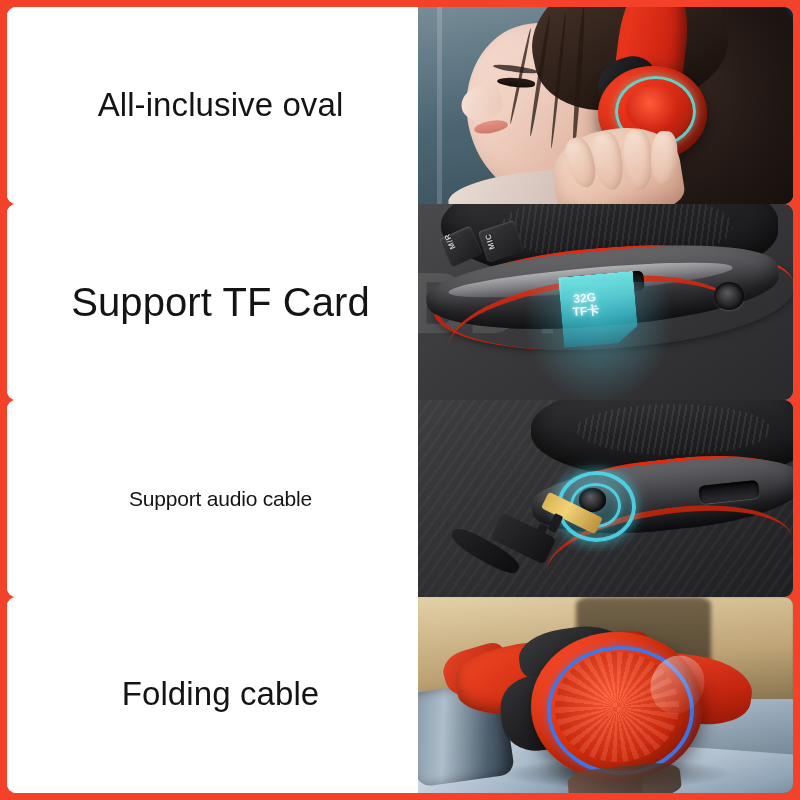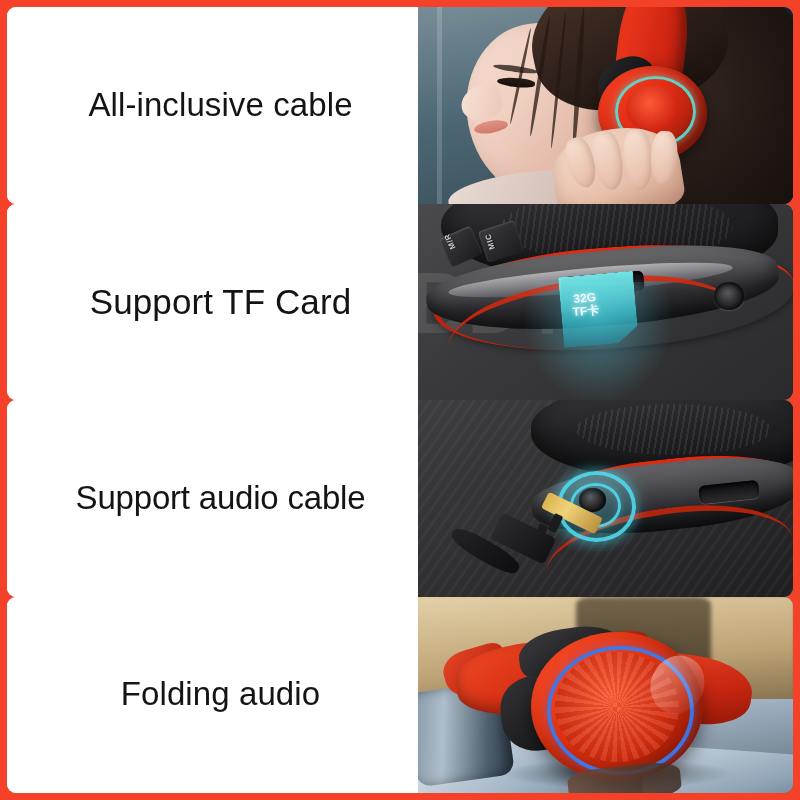--- a/index.html
+++ b/index.html
@@ -41,22 +41,22 @@
   .feature-label{
     font-size:33px;
     line-height:1.30;
     color:#141414;
     text-align:center;
     letter-spacing:.1px;
     font-weight:400;
     width:100%;
   }
   .row-1 .feature-label{font-size:33px;}
-  .row-2 .feature-label{font-size:35px;}
-  .row-3 .feature-label{font-size:33px;letter-spacing:-.2px;}
+  .row-2 .feature-label{font-size:40px;}
+  .row-3 .feature-label{font-size:21px;letter-spacing:-.2px;}
   .row-4 .feature-label{font-size:33px;}
   
   .photo-panel{
     flex:1 1 auto;
     position:relative;
     overflow:hidden;
     background:#2a2a2a;
     border-radius:0 6px 6px 0;
   }
   .photo{position:absolute;inset:0;overflow:hidden;}
@@ -433,21 +433,21 @@
 </style>
 </head>
 <body>
 
 <div class="infographic">
 
   <div class="feature-row row-1">
     <div class="row-inner">
       <div class="text-panel">
         <div class="feature-label">
-          <span>All-inclusive cable</span><br>
+          <span>All-inclusive oval</span><br>
         </div>
       </div>
       <div class="photo-panel">
         <div class="photo p1">
           <div class="wall"></div>
           <div class="hair-back"></div>
           <div class="face"></div>
           <div class="nose"></div>
           <div class="eyebrow"></div>
           <div class="eye"></div>
@@ -528,21 +528,21 @@
           <div class="plug-body"></div>
           <div class="cable"></div>
         </div>
       </div>
     </div>
   </div>
 
   <div class="feature-row row-4">
     <div class="row-inner">
       <div class="text-panel">
-        <div class="feature-label">Folding audio</div>
+        <div class="feature-label">Folding cable</div>
       </div>
       <div class="photo-panel">
         <div class="photo p4">
           <div class="bg-blur"></div>
           <div class="bg-dark"></div>
           <div class="table"></div>
           <div class="mag"></div>
           <div class="mag2"></div>
           <div class="bottle"></div>
           <div class="shadow"></div>

